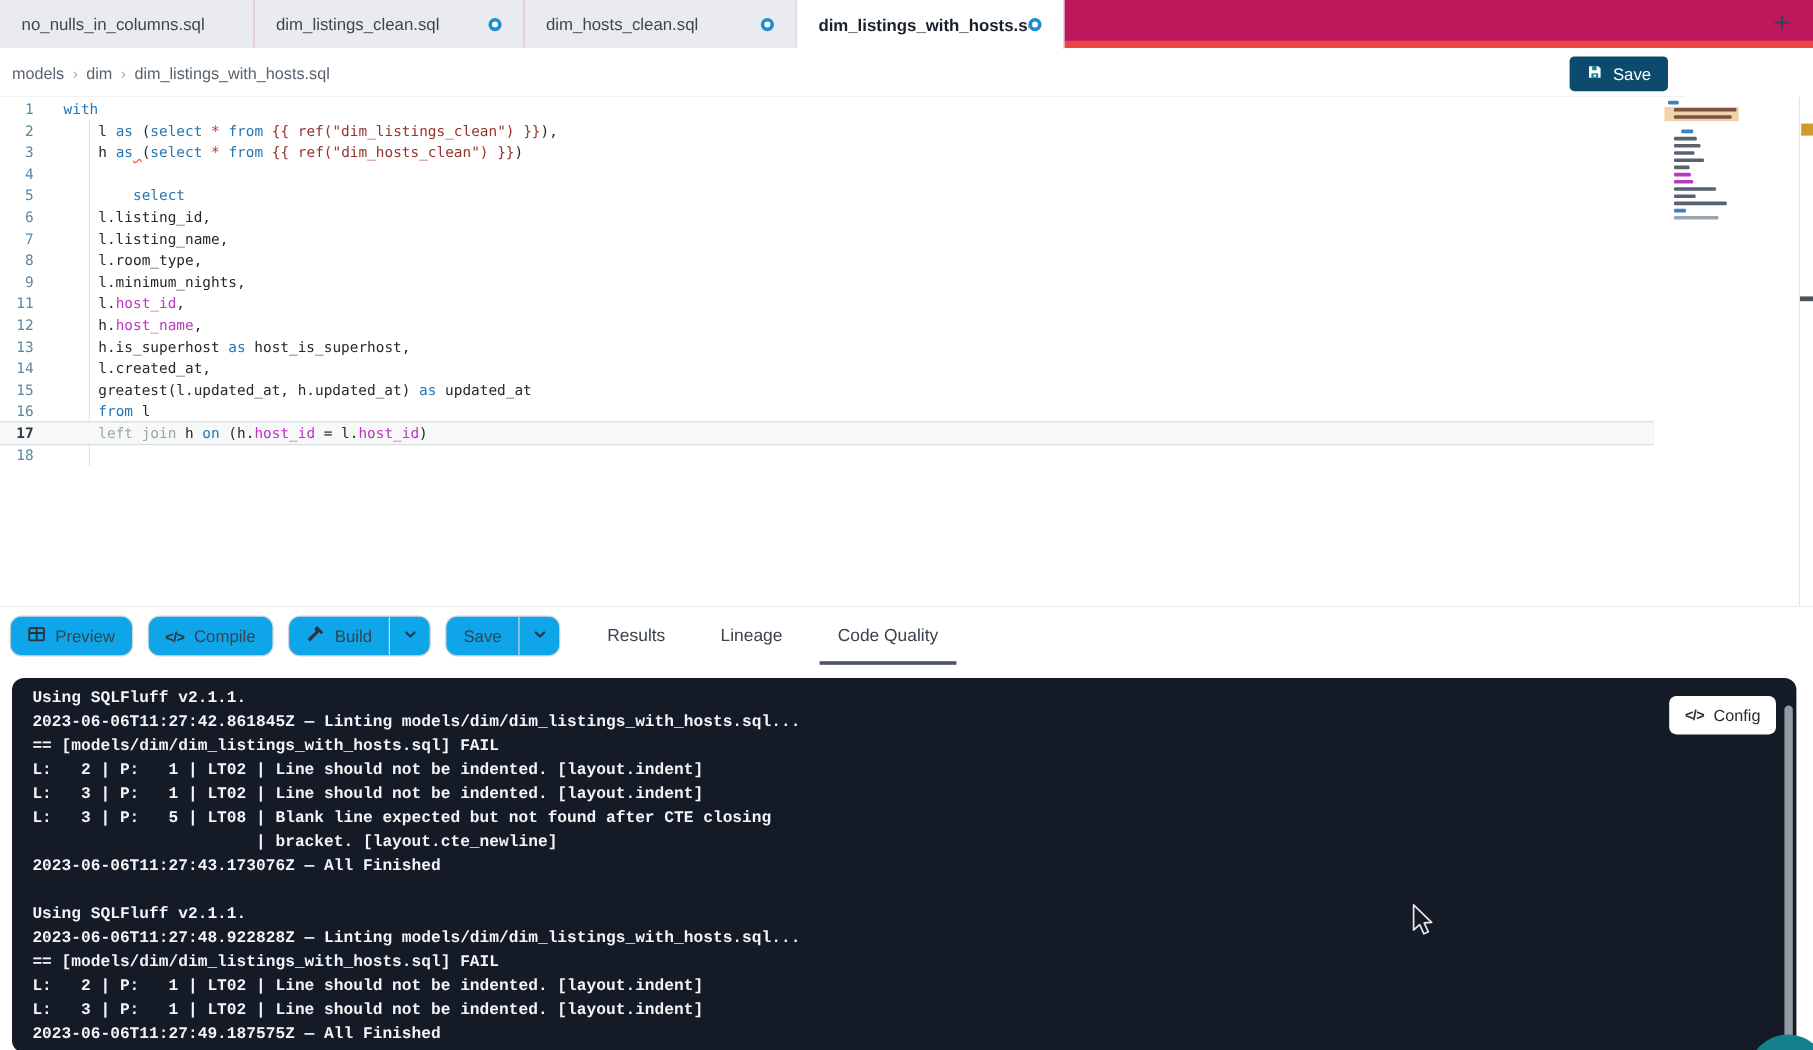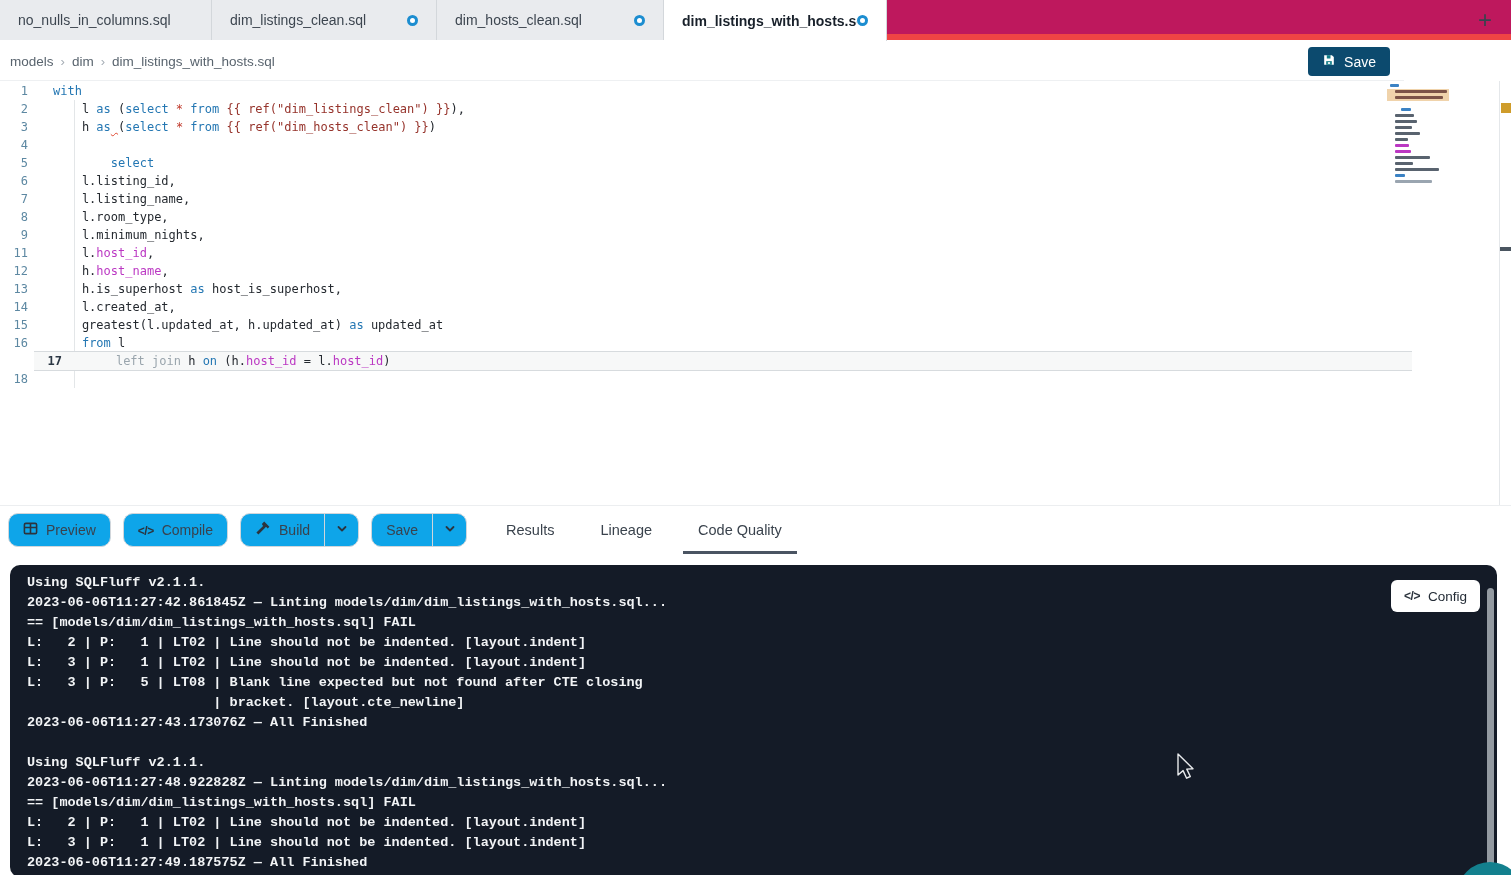--- a/index.html
+++ b/index.html
@@ -31,21 +31,21 @@
     color:#fff; border-radius:4px; display:flex; align-items:center; gap:8px;
     padding:0 14px; font-size:14px; cursor:pointer; }
 
   
   .editor { position:absolute; left:0; top:81px; width:1511px; height:424px; background:#fff; }
   .codelines { position:absolute; left:0; top:1px; }
   .cl { height:18px; display:flex; align-items:center;
     font-family:"DejaVu Sans Mono", monospace; font-size:12px; line-height:18px; }
   .gut { width:28px; text-align:right; color:#5d88a2; flex:none; }
   .code { white-space:pre; margin-left:25px; color:#24292f; }
-  .cl.cur { background:#f7f8f8; box-shadow:0 1px 0 #d7dbde, 0 -1px 0 #d7dbde; width:1378px;margin-left:34px; }
+  .cl.cur { background:#f7f8f8; box-shadow:0 1px 0 #d7dbde, 0 -1px 0 #d7dbde; width:1378px; }
   .cl.cur .gut { color:#2c3845; font-weight:bold; }
   .ck { color:#2477b3; }
   .cd { color:#24292f; }
   .cs { color:#c0392b; }
   .cj { color:#96332b; }
   .cv { color:#bb38c3; }
   .cg { color:#9aa5ad; }
   .ce { text-decoration:underline; text-decoration-style:wavy;
         text-decoration-color:#e04a33; text-decoration-thickness:1px; }
   .indent-guide { position:absolute; left:74px; top:19px; width:1px; height:288px; background:#e3e6e8; }

